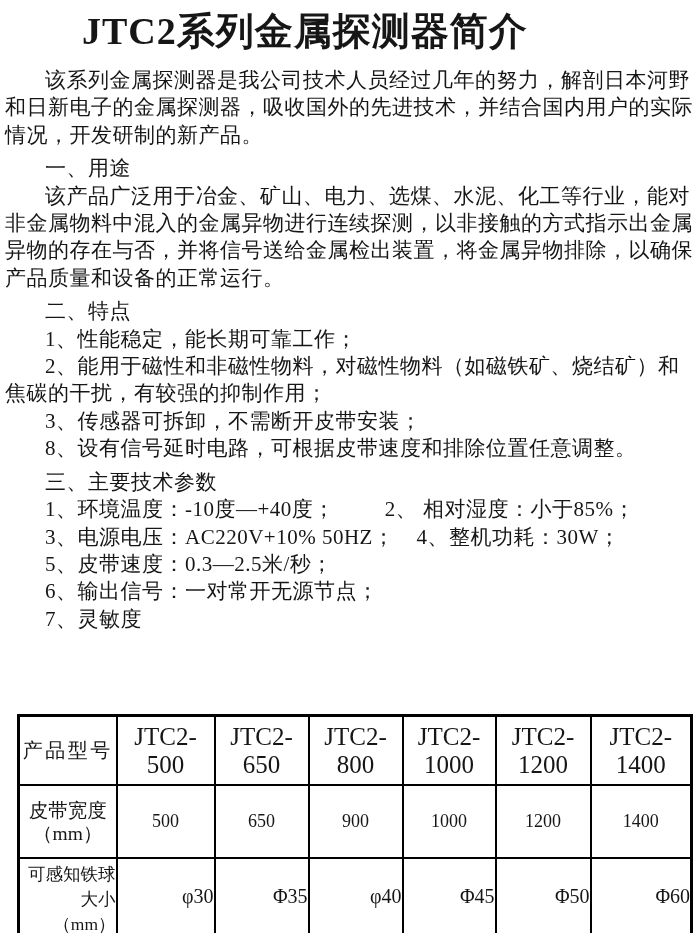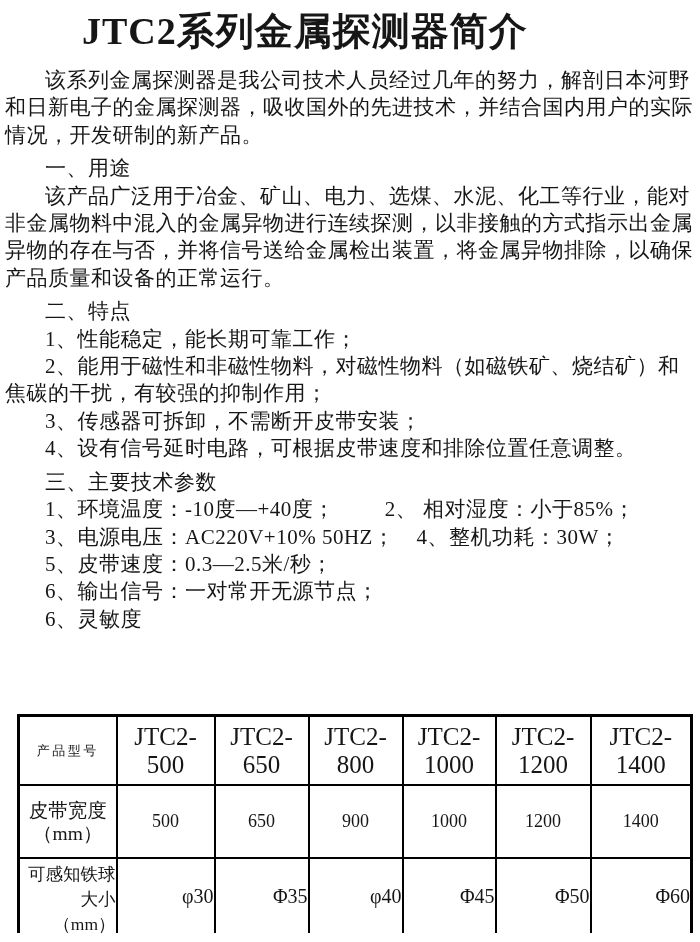--- a/index.html
+++ b/index.html
@@ -49,21 +49,21 @@
     border: 2px solid #000000;
     text-align: center;
     vertical-align: middle;
     padding: 0;
     overflow: hidden;
   }
   .r1 td { height: 67px; font-size: 25px; }
   .r2 td { height: 71px; font-size: 18px; }
   .r3 td { height: 74px; font-size: 20px; text-align: right; }
   td.corner {
-    font-size: 13px;
+    font-size: 20px;
     letter-spacing: 2.5px;
   }
   td.rowhead2 { font-size: 19.5px; line-height: 23px; }
   td.rowhead3 { vertical-align: top; }
   td.rowhead3 .clip {
     height: 71px;
     overflow: hidden;
     padding-top: 3px;
     font-size: 17.5px;
     line-height: 25px;
@@ -85,32 +85,32 @@
     <div class="ln indent">该产品广泛用于冶金、矿山、电力、选煤、水泥、化工等行业，能对</div>
     <div class="ln">非金属物料中混入的金属异物进行连续探测，以非接触的方式指示出金属</div>
     <div class="ln">异物的存在与否，并将信号送给金属检出装置，将金属异物排除，以确保</div>
     <div class="ln">产品质量和设备的正常运行。</div>
 
     <div class="ln indent hdr">二、特点</div>
     <div class="ln indent">1、性能稳定，能长期可靠工作；</div>
     <div class="ln indent">2、能用于磁性和非磁性物料，对磁性物料（如磁铁矿、烧结矿）和</div>
     <div class="ln">焦碳的干扰，有较强的抑制作用；</div>
     <div class="ln indent">3、传感器可拆卸，不需断开皮带安装；</div>
-    <div class="ln indent">4、设有信号延时电路，可根据皮带速度和排除位置任意调整。</div>
+    <div class="ln indent">8、设有信号延时电路，可根据皮带速度和排除位置任意调整。</div>
 
     <div class="ln indent hdr">三、主要技术参数</div>
     <div class="ln indent">
       <span>1、环境温度：-10度—+40度；</span><span class="g50">2、 相对湿度：小于85%；</span>
     </div>
     <div class="ln indent">
       <span>3、电源电压：AC220V+10% 50HZ；</span><span class="g22">4、整机功耗：30W；</span>
     </div>
     <div class="ln indent">5、皮带速度：0.3—2.5米/秒；</div>
     <div class="ln indent">6、输出信号：一对常开无源节点；</div>
-    <div class="ln indent">6、灵敏度</div>
+    <div class="ln indent">7、灵敏度</div>
   </div>
 
   <table class="spec">
     <colgroup>
       <col style="width:98px">
         <col style="width:98px">
         <col style="width:94px">
         <col style="width:94px">
         <col style="width:93px">
         <col style="width:95px">

